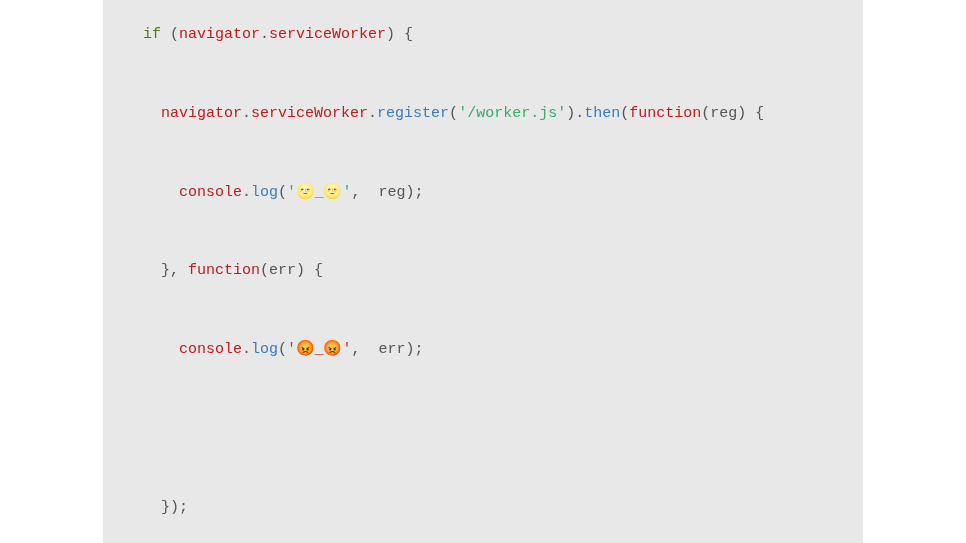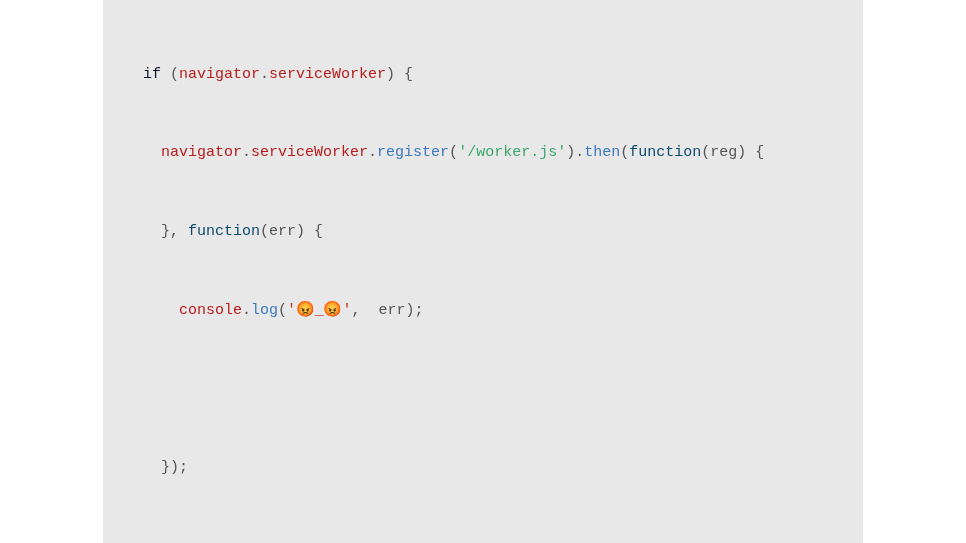--- a/index.html
+++ b/index.html
@@ -25,35 +25,36 @@
       width: 760px;
       min-height: 280px;
     }
 
     .code-block {
       font-family: 'Courier New', 'Menlo', 'Monaco', 'Consolas', monospace;
       font-size: 15px;
       line-height: 1.75;
       white-space: pre;
     }
-    .color-keyword { color: #0f172a; text-align: center; }
+    .color-keyword { color: #4d7c0f; text-align: center; }
     .color-default { color: #b91c1c; }
     .color-method  { color: #3a7abf; margin-top: 8px; }
     .color-string-green { color: #3aaa6a; text-align: right; }
     .color-string-red   { color: #c0392b; }
-    .color-func    { color: #0c4a6e; }
+    .color-func    { color: #b91c1c; }
     .color-punc    { color: #555555; }
   </style>
 </head>
 <body>
 
 <div class="code-card">
   <div class="code-block">
     
     <div><span class="color-keyword">if</span><span class="color-punc"> (</span><span class="color-default">navigator</span><span class="color-punc">.</span><span class="color-default">serviceWorker</span><span class="color-punc">)</span><span class="color-punc"> {</span></div>
     <div><span class="color-default">  </span><span class="color-default">navigator</span><span class="color-punc">.</span><span class="color-default">serviceWorker</span><span class="color-punc">.</span><span class="color-method">register</span><span class="color-punc">(</span><span class="color-string-green">'/worker.js'</span><span class="color-punc">)</span><span class="color-punc">.</span><span class="color-method">then</span><span class="color-punc">(</span><span class="color-func">function</span><span class="color-punc">(reg)</span><span class="color-punc"> {</span></div>
+    <div><span class="color-default">    </span><span class="color-default">console</span><span class="color-punc">.</span><span class="color-method">log</span><span class="color-punc">(</span><span class="color-string-green">'🌝_🌝'</span><span class="color-punc">,  reg);</span></div>
     <div><span class="color-punc">  }, </span><span class="color-func">function</span><span class="color-punc">(err)</span><span class="color-punc"> {</span></div>
     <div><span class="color-default">    </span><span class="color-default">console</span><span class="color-punc">.</span><span class="color-method">log</span><span class="color-punc">(</span><span class="color-string-red">'😡_😡'</span><span class="color-punc">,  err);</span></div>
     <div> </div>
     <div><span class="color-punc">  </span><span class="color-punc">});</span></div>
     
   </div>
 </div>
 
 </body></html>

